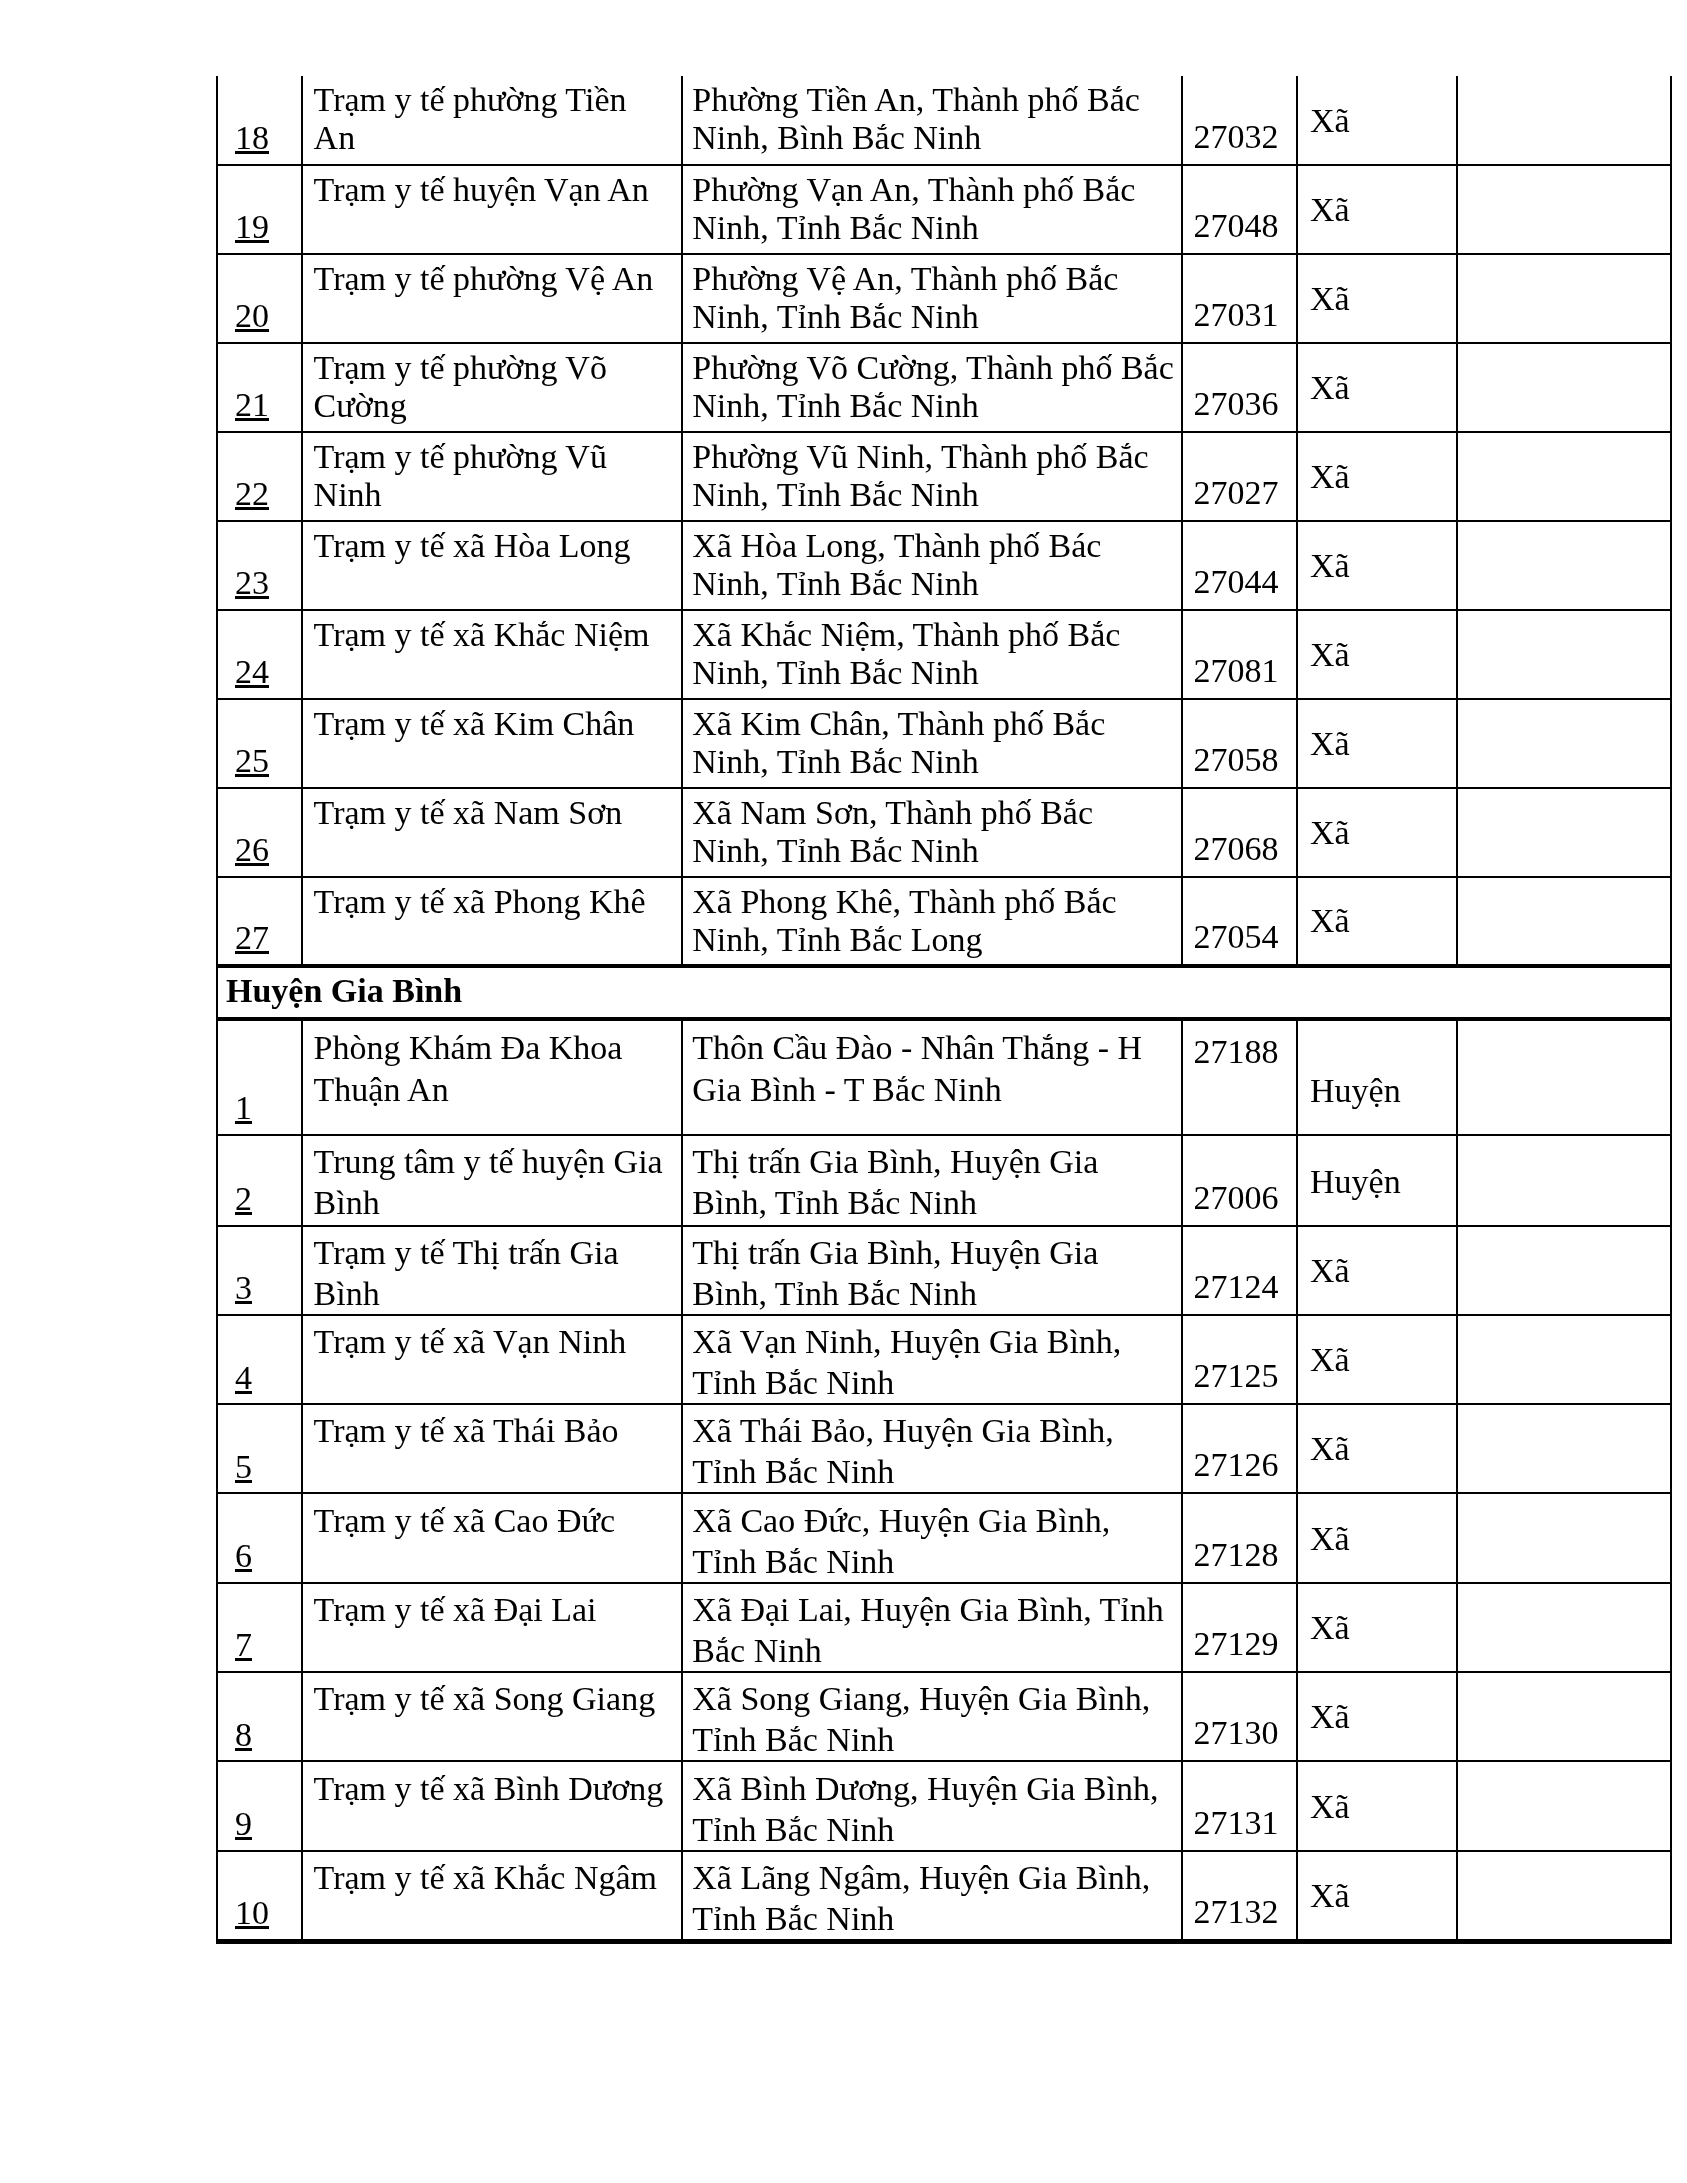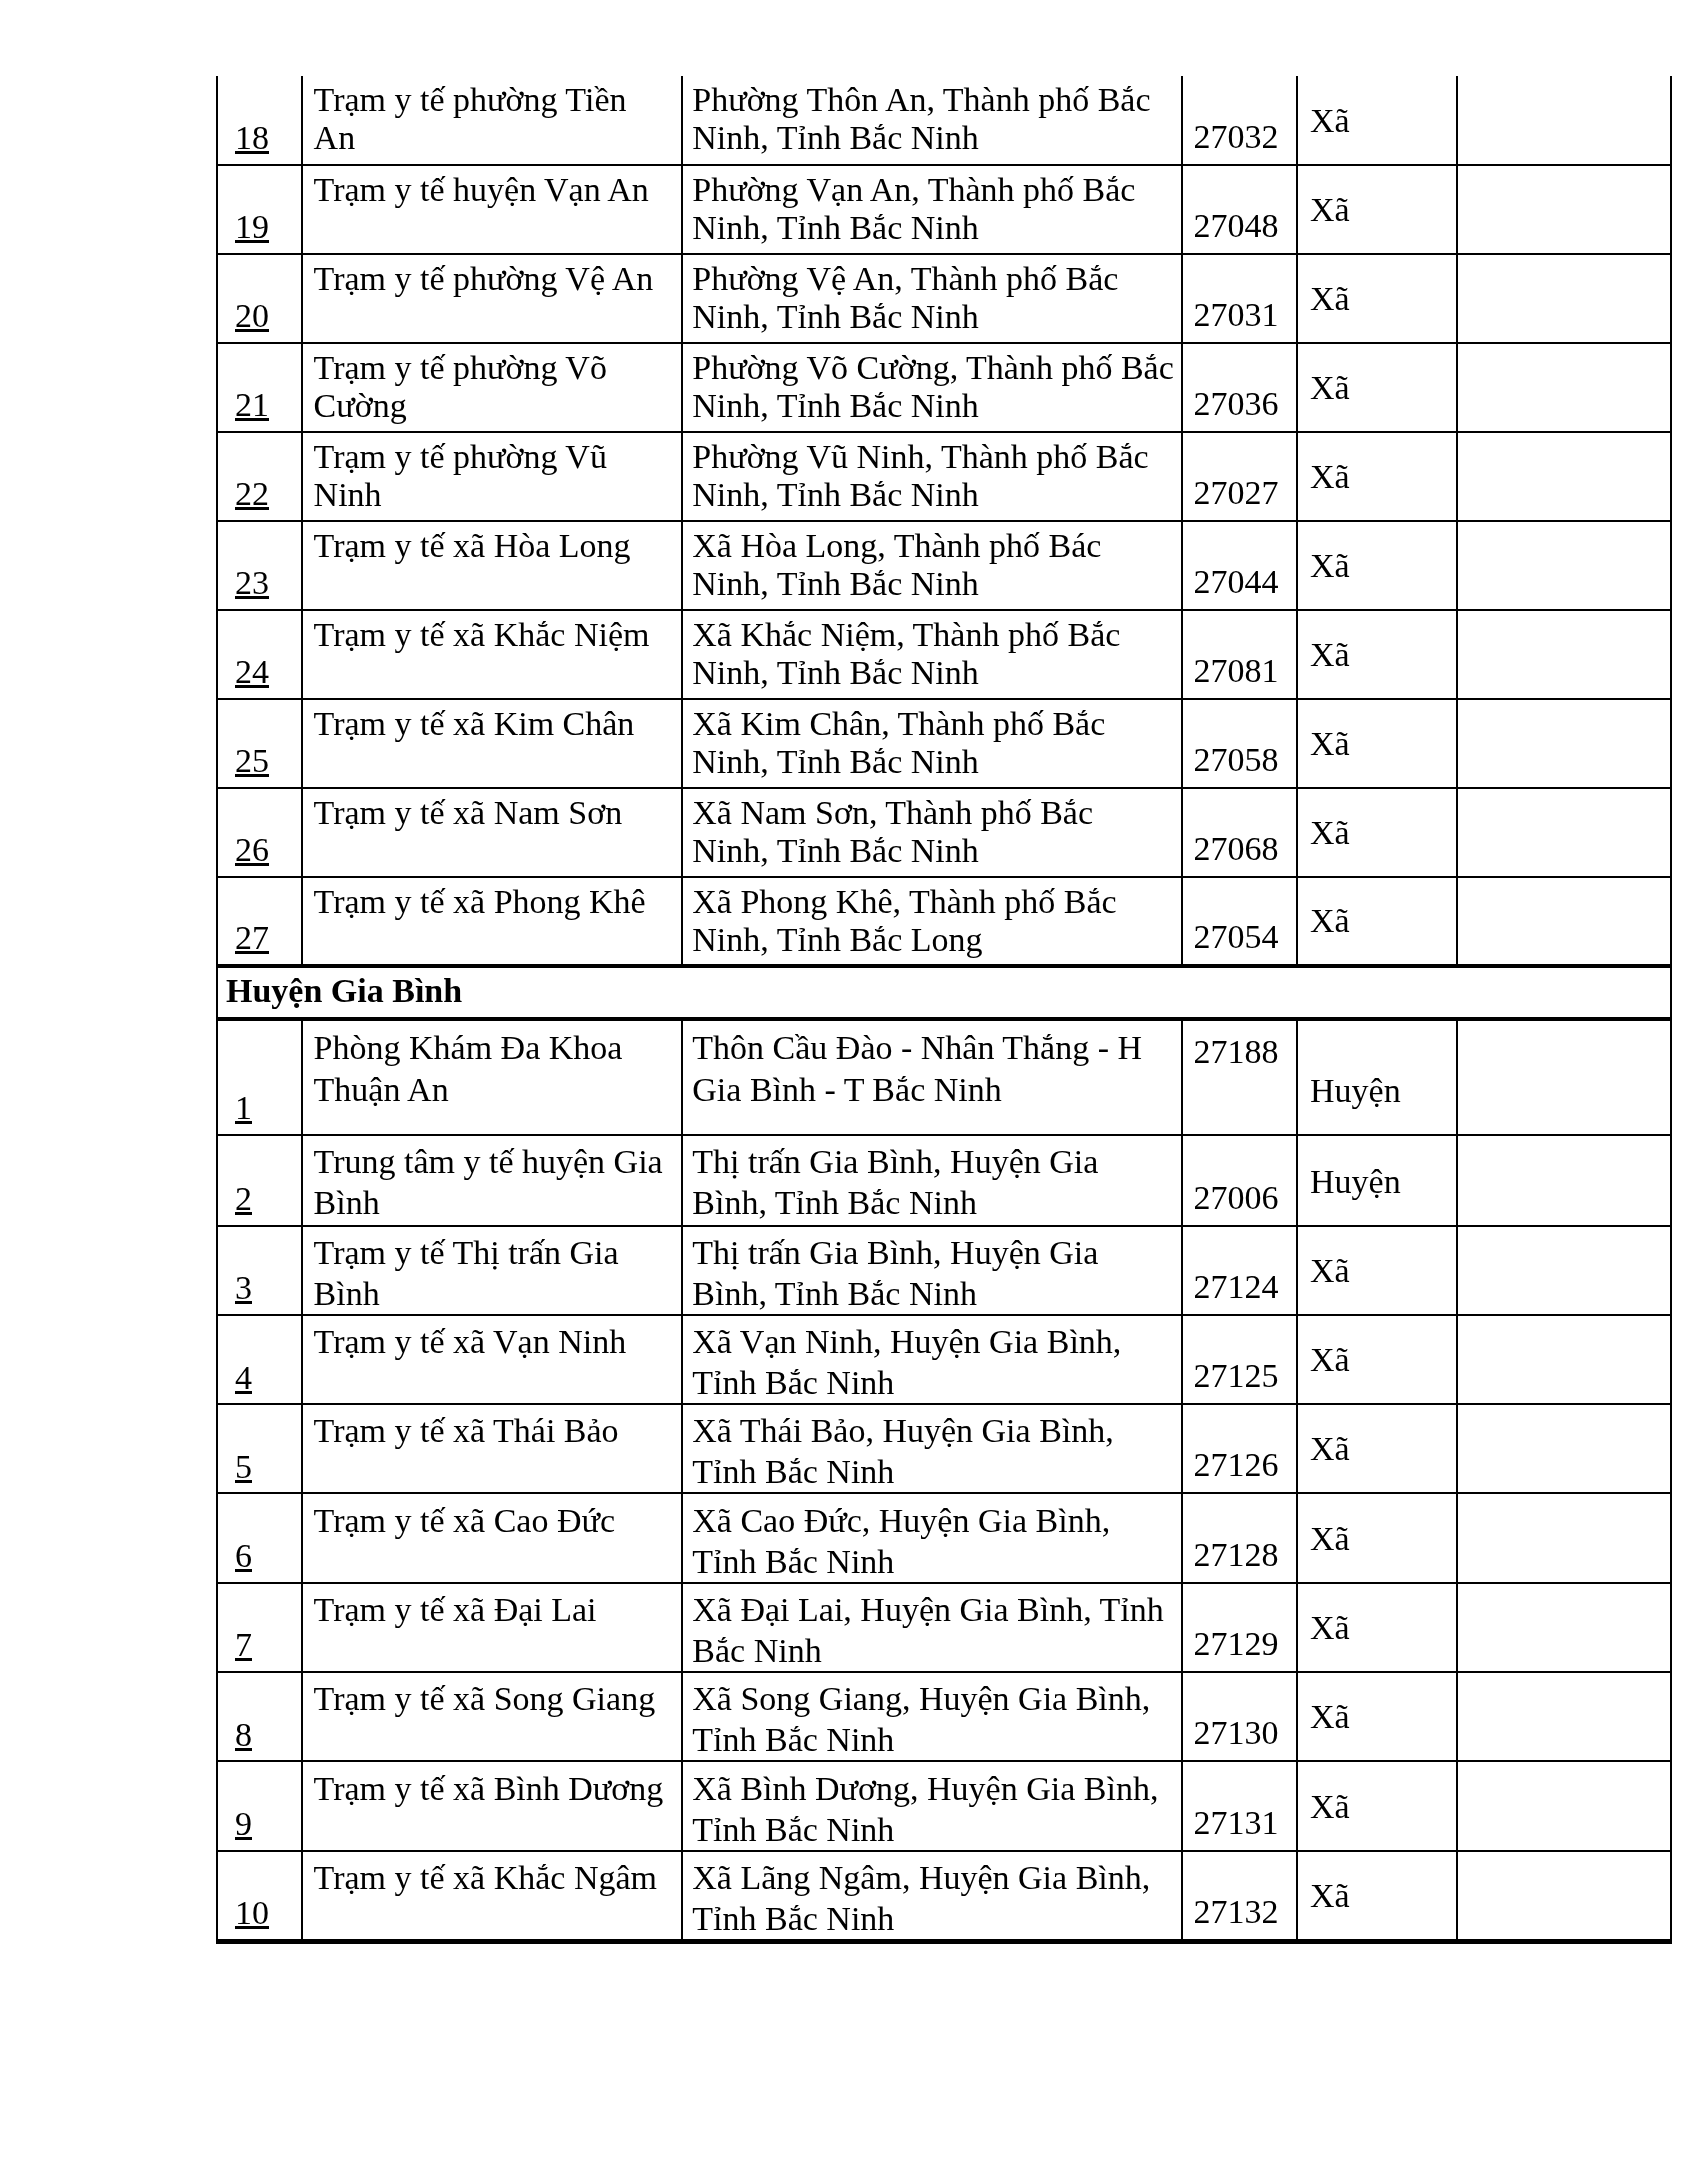--- a/index.html
+++ b/index.html
@@ -51,21 +51,21 @@
         <col style="width:500px">
       <col style="width:115px">
         <col style="width:160px">
         <col style="width:214px">
     </colgroup>
     <tbody>
 
       <tr class="first h134">
         <td class="c-num">18</td>
         <td class="c-name">Trạm y tế phường Tiền An</td>
-        <td class="c-addr">Phường Thôn An, Thành phố Bắc Ninh, Tỉnh Bắc Ninh</td>
+        <td class="c-addr">Phường Tiền An, Thành phố Bắc Ninh, Bình Bắc Ninh</td>
         <td class="c-code">27032</td>
         <td class="c-type">Xã</td>
         <td class="c-empty"></td>
       </tr>
 
       <tr class="h134">
         <td class="c-num">19</td>
         <td class="c-name">Trạm y tế huyện Vạn An</td>
         <td class="c-addr">Phường Vạn An, Thành phố Bắc Ninh, Tỉnh Bắc Ninh</td>
         <td class="c-code">27048</td>

